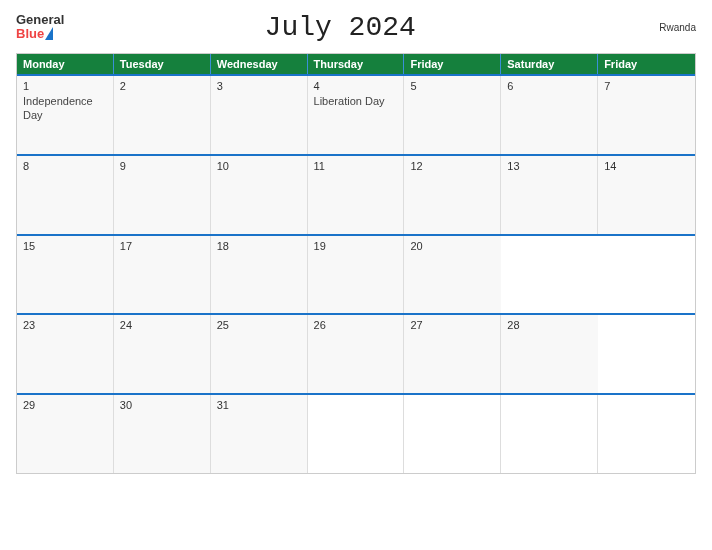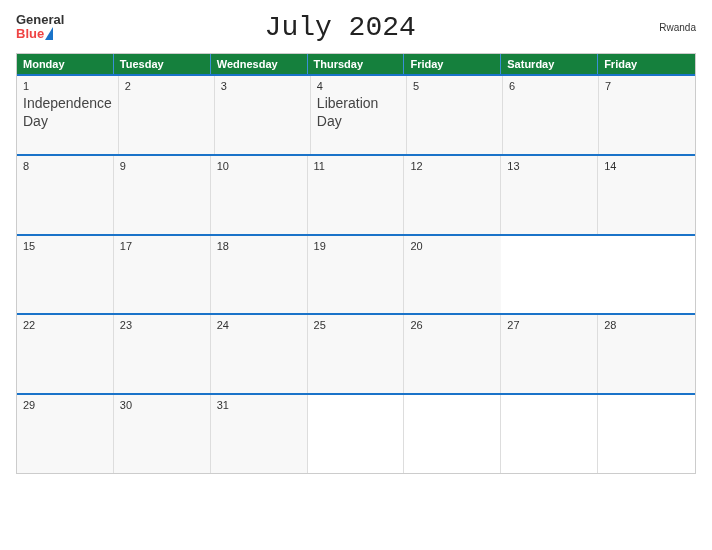--- a/index.html
+++ b/index.html
@@ -127,21 +127,21 @@
     }
 
     .day-number {
       font-size: 11px;
       color: #333;
       font-weight: normal;
       margin-bottom: 2px;
     }
 
     .day-event {
-      font-size: 14px;
+      font-size: 11px;
       color: #444;
       line-height: 1.3;
     }
   </style>
 </head>
 <body>
 
 <div class="page">
 
   <div class="header">
@@ -235,23 +235,20 @@
         <div class="cal-cell">
           <span class="day-number">19</span>
         </div>
         <div class="cal-cell">
           <span class="day-number">20</span>
         </div>
       </div>
 
       <div class="cal-row">
         <div class="cal-cell">
-          <span class="day-number">22</span>
-        </div>
-        <div class="cal-cell">
           <span class="day-number">23</span>
         </div>
         <div class="cal-cell">
           <span class="day-number">24</span>
         </div>
         <div class="cal-cell">
           <span class="day-number">25</span>
         </div>
         <div class="cal-cell">
           <span class="day-number">26</span>

